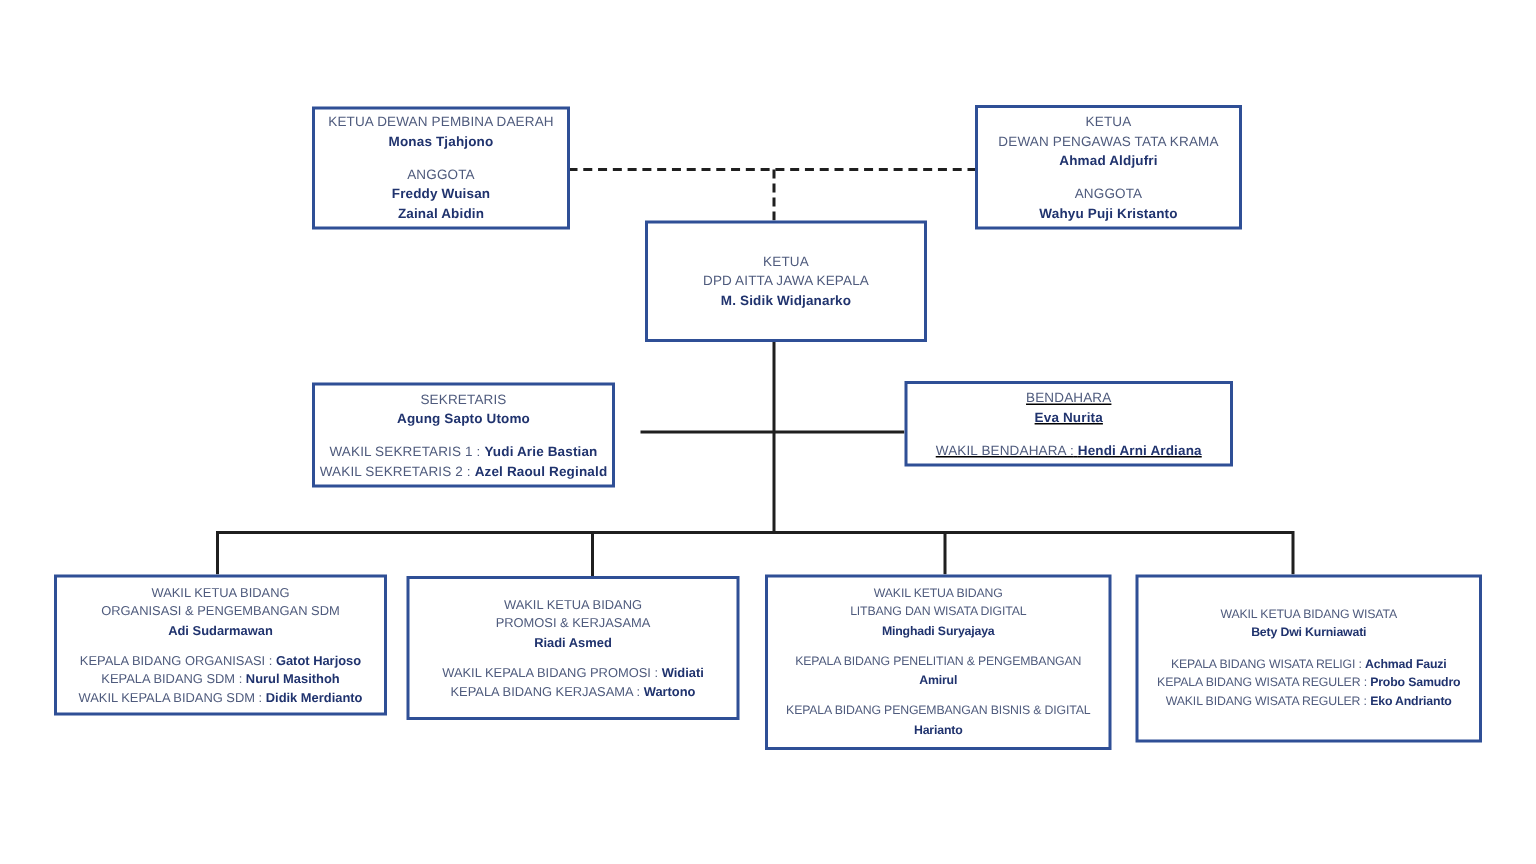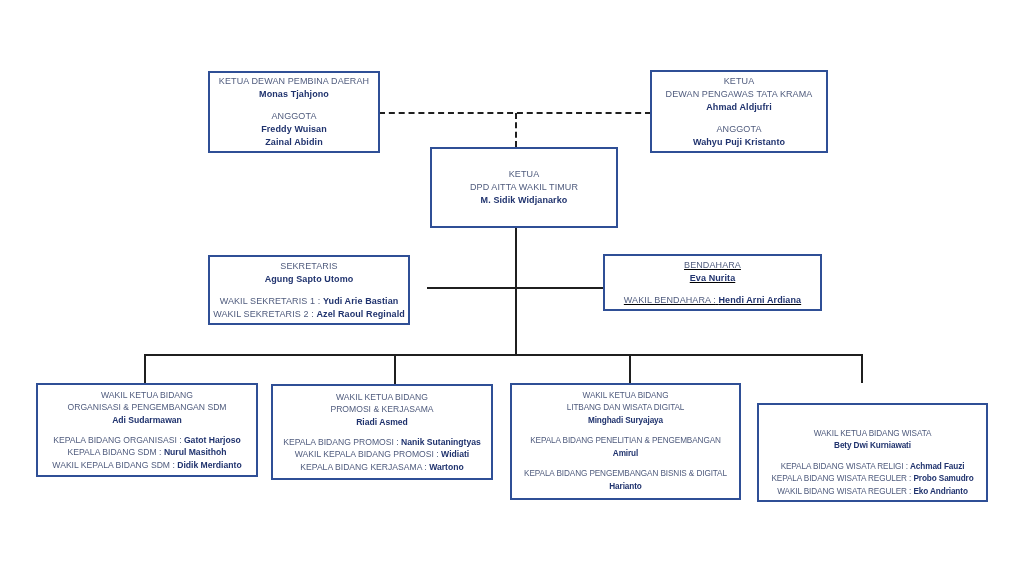--- a/index.html
+++ b/index.html
@@ -45,21 +45,21 @@
 
   
   #box-pembina   {left:208px;top:71px; width:172px;height:82px;}
   #box-pengawas  {left:650px;top:70px; width:178px;height:83px;}
   #box-ketua     {left:430px;top:147px;width:188px;height:81px;}
   #box-sekretaris{left:208px;top:255px;width:202px;height:70px;}
   #box-bendahara {left:603px;top:254px;width:219px;height:57px;text-decoration:underline;}
   #box-sdm       {left:36px; top:383px;width:222px;height:94px;}
   #box-promosi   {left:271px;top:384px;width:222px;height:96px;}
   #box-litbang   {left:510px;top:383px;width:231px;height:117px;}
-  #box-wisata    {left:757px;top:403px;width:231px;height:99px;justify-content:flex-end;}
+  #box-wisata    {left:757px;top:383px;width:231px;height:112px;}
 
   
   #dash-h   {left:379px;top:112px;width:272px;height:0;}
   #dash-v   {left:515px;top:113px;width:0;height:34px;}
   #v-main   {left:515px;top:228px;width:0;height:127px;}
   #h-sb     {left:427px;top:287px;width:176px;height:0;}
   #h-bottom {left:144px;top:354px;width:718px;height:0;}
   #stub-sdm    {left:144px;top:354px;width:0;height:29px;}
   #stub-promosi{left:394px;top:354px;width:0;height:30px;}
   #stub-litbang{left:629px;top:354px;width:0;height:29px;}
@@ -91,21 +91,21 @@
   <div id="box-pengawas" class="box fs-top">
       <div class="line"><span class="lbl">KETUA</span></div>
       <div class="line"><span class="lbl">DEWAN PENGAWAS TATA KRAMA</span></div>
       <div class="line"><span class="nm">Ahmad Aldjufri</span></div>
       <div class="spacer"></div>
       <div class="line"><span class="lbl">ANGGOTA</span></div>
       <div class="line"><span class="nm">Wahyu Puji Kristanto</span></div>
     </div>
   <div id="box-ketua" class="box fs-top">
       <div class="line"><span class="lbl">KETUA</span></div>
-      <div class="line"><span class="lbl">DPD AITTA WAKIL TIMUR</span></div>
+      <div class="line"><span class="lbl">DPD AITTA JAWA KEPALA</span></div>
       <div class="line"><span class="nm">M. Sidik Widjanarko</span></div>
     </div>
   <div id="box-sekretaris" class="box fs-top">
       <div class="line"><span class="lbl">SEKRETARIS</span></div>
       <div class="line"><span class="nm">Agung Sapto Utomo</span></div>
       <div class="spacer"></div>
       <div class="line"><span class="lbl">WAKIL SEKRETARIS 1 :</span> <span class="nm">Yudi Arie Bastian</span></div>
       <div class="line"><span class="lbl">WAKIL SEKRETARIS 2 :</span> <span class="nm">Azel Raoul Reginald</span></div>
     </div>
   <div id="box-bendahara" class="box fs-top">
@@ -121,21 +121,20 @@
       <div class="spacer"></div>
       <div class="line"><span class="lbl">KEPALA BIDANG ORGANISASI :</span> <span class="nm">Gatot Harjoso</span></div>
       <div class="line"><span class="lbl">KEPALA BIDANG SDM :</span> <span class="nm">Nurul Masithoh</span></div>
       <div class="line"><span class="lbl">WAKIL KEPALA BIDANG SDM :</span> <span class="nm">Didik Merdianto</span></div>
     </div>
   <div id="box-promosi" class="box fs-mid">
       <div class="line"><span class="lbl">WAKIL KETUA BIDANG</span></div>
       <div class="line"><span class="lbl">PROMOSI &amp; KERJASAMA</span></div>
       <div class="line"><span class="nm">Riadi Asmed</span></div>
       <div class="spacer"></div>
-      <div class="line"><span class="lbl">KEPALA BIDANG PROMOSI :</span> <span class="nm">Nanik Sutaningtyas</span></div>
       <div class="line"><span class="lbl">WAKIL KEPALA BIDANG PROMOSI :</span> <span class="nm">Widiati</span></div>
       <div class="line"><span class="lbl">KEPALA BIDANG KERJASAMA :</span> <span class="nm">Wartono</span></div>
     </div>
   <div id="box-litbang" class="box fs-sm">
       <div class="line"><span class="lbl">WAKIL KETUA BIDANG</span></div>
       <div class="line"><span class="lbl">LITBANG DAN WISATA DIGITAL</span></div>
       <div class="line"><span class="nm">Minghadi Suryajaya</span></div>
       <div class="spacer"></div>
       <div class="line"><span class="lbl">KEPALA BIDANG PENELITIAN &amp; PENGEMBANGAN</span></div>
       <div class="line"><span class="nm">Amirul</span></div>

